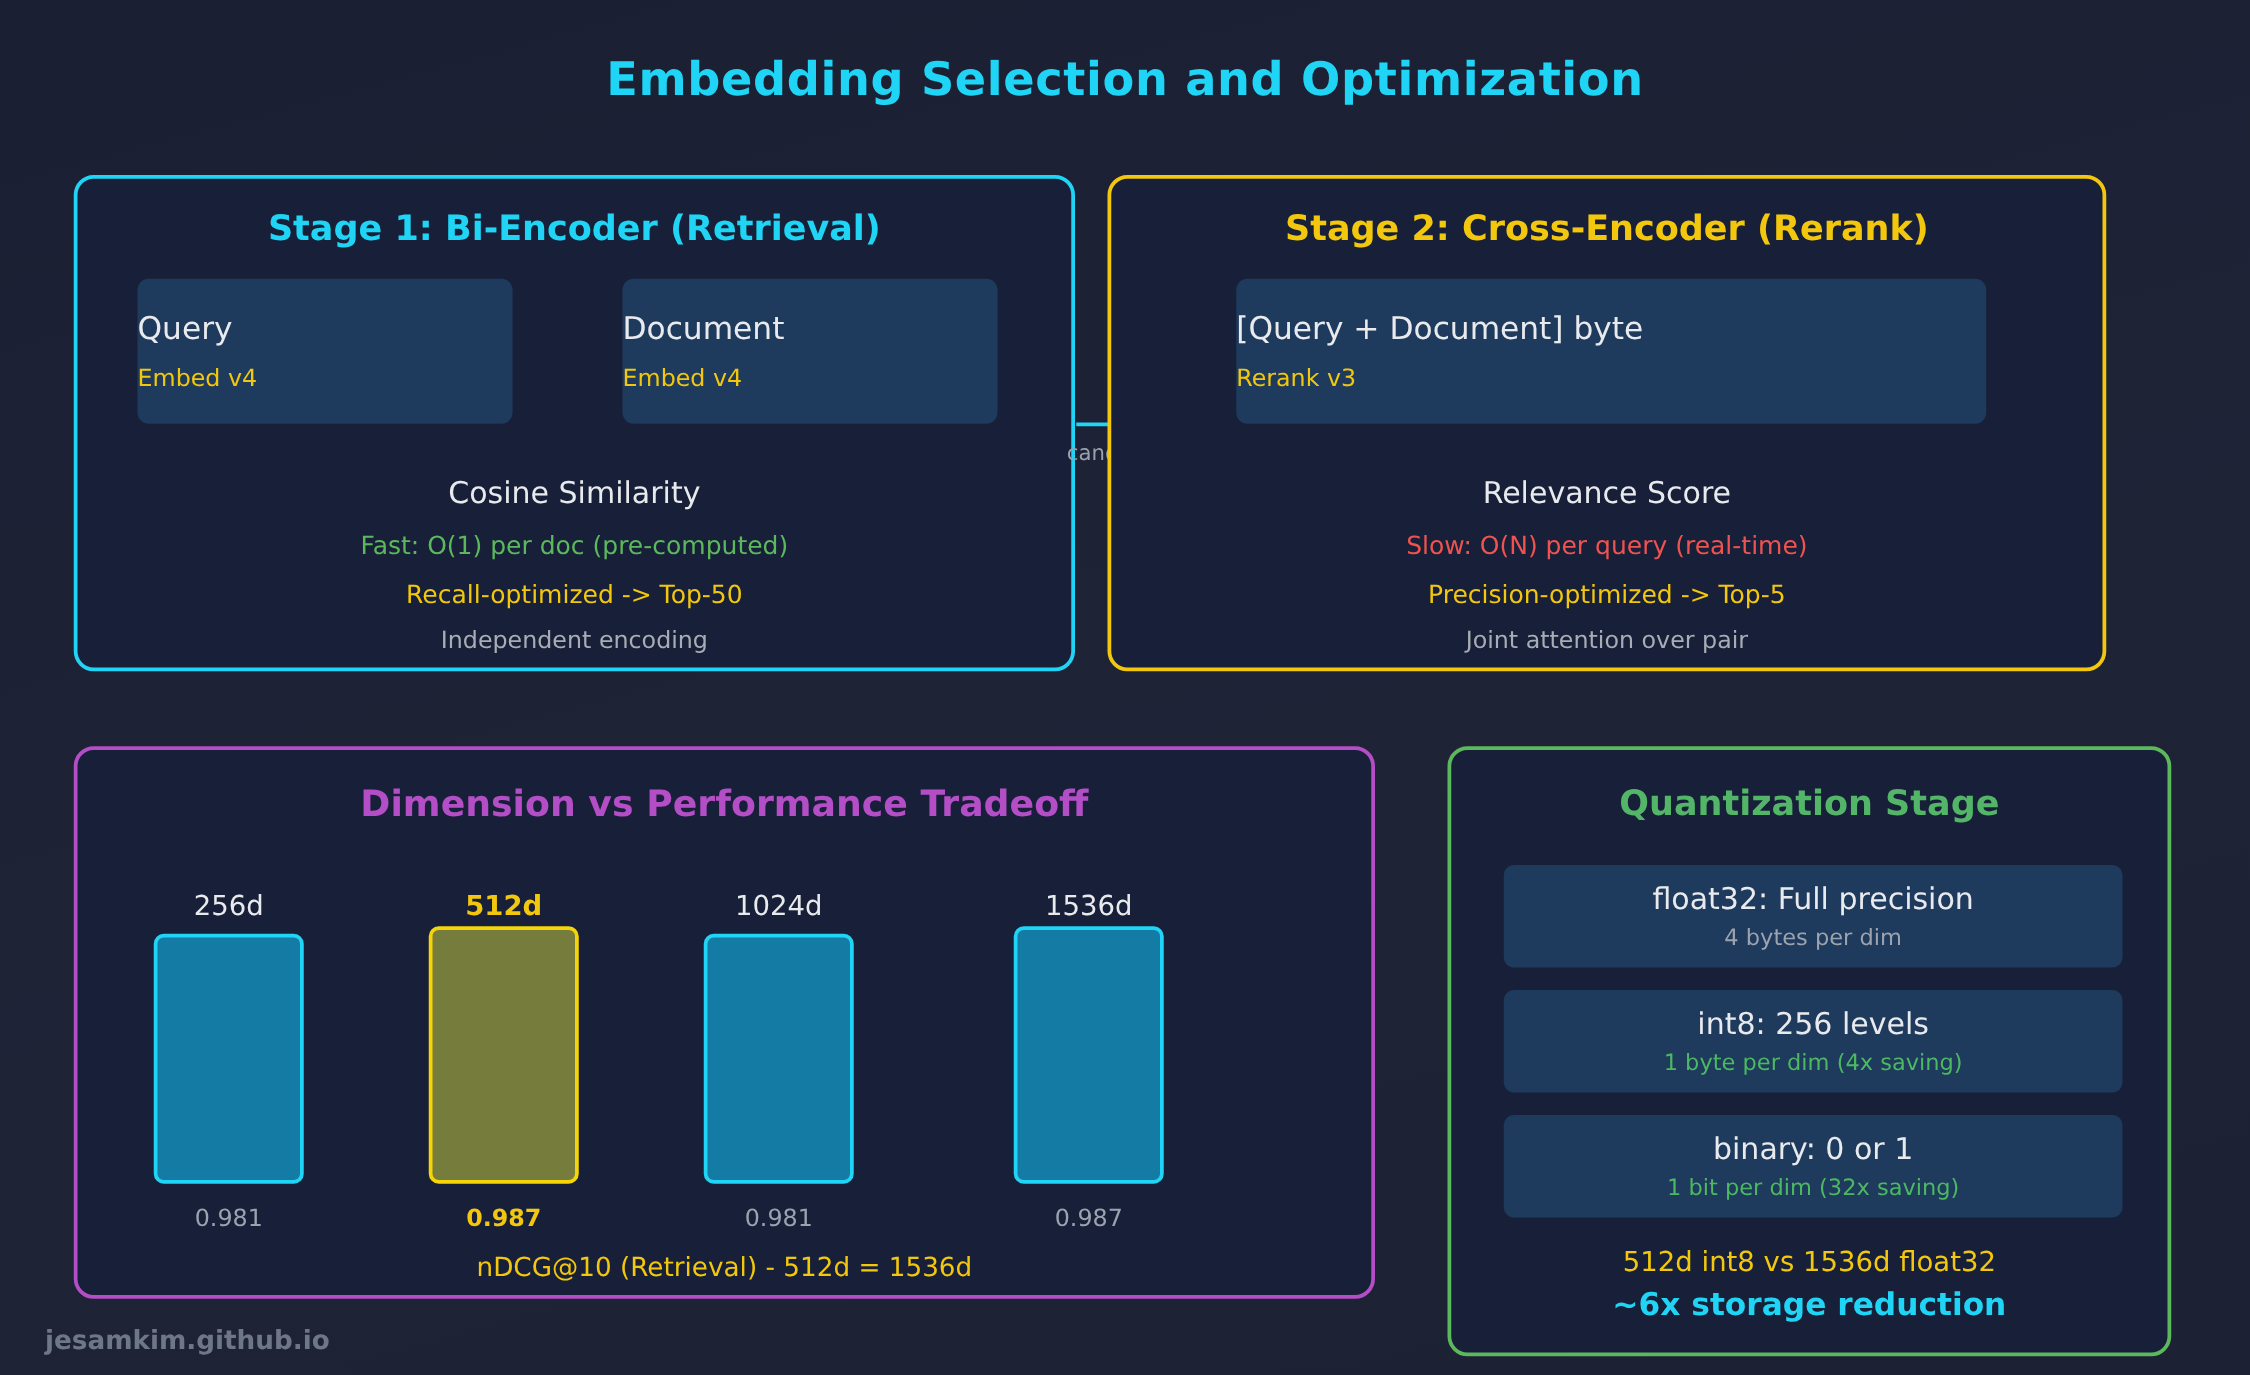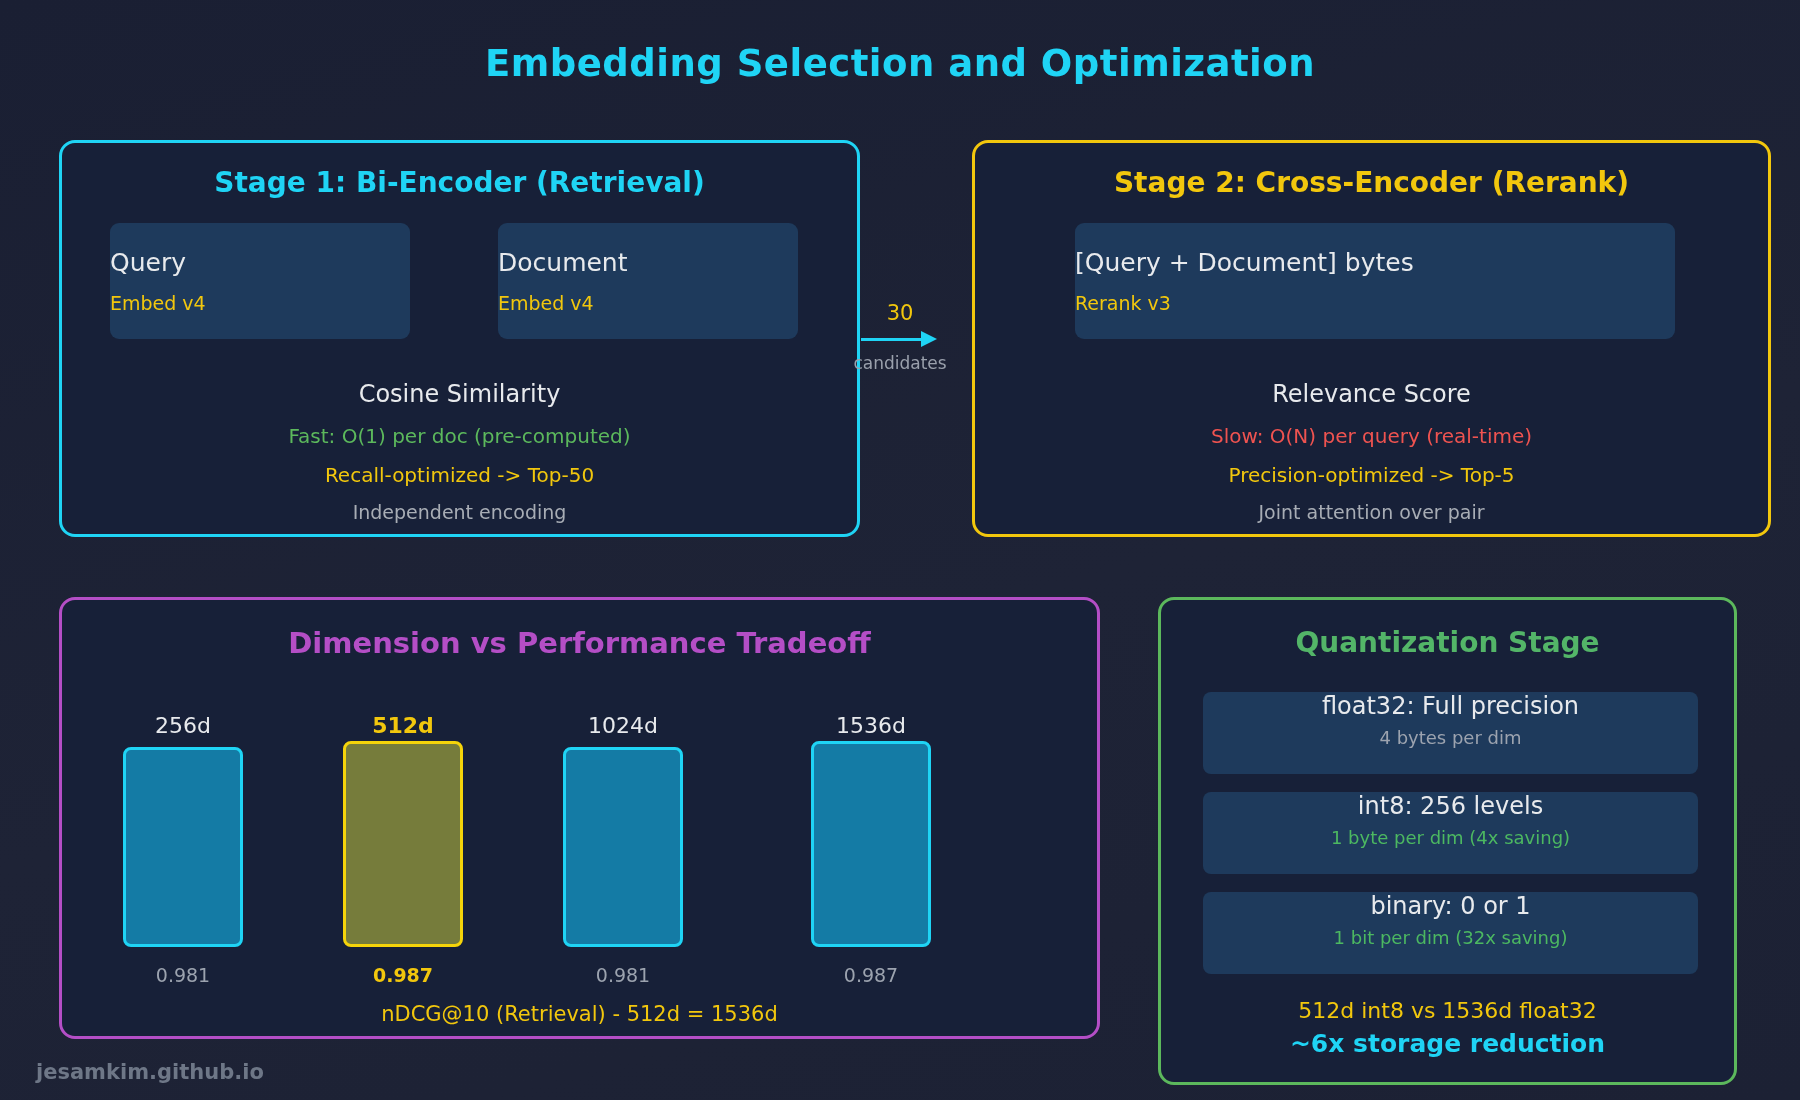--- a/index.html
+++ b/index.html
@@ -30,21 +30,21 @@
     position:absolute;left:0;top:42px;width:1800px;
     text-align:center;font-size:37px;font-weight:bold;color:var(--cyan);
     letter-spacing:0.5px;
   }
 
   .panel{position:absolute;border-radius:16px;background:var(--panel-bg);}
   .panel-title{position:absolute;left:0;right:0;text-align:center;font-size:28px;font-weight:bold;}
 
   
   .stage1{left:59px;top:140px;width:801px;height:397px;border:3px solid var(--cyan);}
-  .stage2{left:972px;top:140px;width:799px;height:397px;border:3px solid var(--yellow);}
+  .stage2{left:886px;top:140px;width:799px;height:397px;border:3px solid var(--yellow);}
   .stage1 .panel-title{top:23px;color:var(--cyan);}
   .stage2 .panel-title{top:23px;color:var(--yellow);}
 
   .enc-card{
     position:absolute;top:80px;height:116px;background:var(--card-bg);border-radius:9px;
     display:flex;flex-direction:column;justify-content:center;gap:15px;
   }
   .enc-card .enc-name{font-size:25px;color:var(--white);}
   .enc-card .enc-model{font-size:19px;color:var(--yellow);}
   .stage1 .enc-card.q{left:48px;width:300px;}
@@ -77,21 +77,21 @@
   .bar{position:absolute;bottom:89px;left:0;width:120px;border-radius:8px;border:3px solid var(--cyan);background:#147ba5;}
   .bar-value{position:absolute;top:363px;width:120px;text-align:center;font-size:19px;line-height:24px;color:var(--gray2);}
   .hl{color:var(--yellow) !important;font-weight:bold;}
   .dim-caption{position:absolute;left:0;right:0;top:401px;text-align:center;font-size:21px;line-height:26px;color:var(--yellow);}
 
   
   .quant{left:1158px;top:597px;width:579px;height:488px;border:3px solid var(--border-green);}
   .quant .panel-title{top:26px;color:#53b568;}
   .q-card{
     position:absolute;left:42px;width:495px;height:82px;background:var(--card-bg);border-radius:8px;
-    display:flex;flex-direction:column;align-items:center;gap:7px;
+    display:flex;flex-direction:column;align-items:center;justify-content:center;gap:7px;
   }
   .q-card.k0{top:92px;} .q-card.k1{top:192px;} .q-card.k2{top:292px;}
   .q-title{font-size:24px;color:var(--white);}
   .q-sub{font-size:18px;}
   .sub-gray{color:var(--gray2);}
   .sub-green{color:var(--bright-green);}
   .q-compare{position:absolute;left:0;right:0;top:398px;text-align:center;font-size:22px;line-height:26px;color:var(--yellow);}
   .q-result{position:absolute;left:0;right:0;top:429px;text-align:center;font-size:25px;line-height:30px;font-weight:bold;color:var(--cyan);}
 
   .footer{position:absolute;left:36px;top:1060px;font-size:21px;font-weight:bold;color:#6e7787;}
@@ -120,21 +120,21 @@
   </div>
 
   <div class="flow-count">30</div>
   <div class="flow-line"></div>
   <div class="flow-head"></div>
   <div class="flow-label">candidates</div>
 
   <div class="panel stage2">
     <div class="panel-title">Stage 2: Cross-Encoder (Rerank)</div>
     <div class="enc-card pair">
-      <div class="enc-name">[Query + Document] bytes</div>
+      <div class="enc-name">[Query + Document] byte</div>
       <div class="enc-model">Rerank v3</div>
     </div>
     <div class="line line-main">Relevance Score</div>
     <div class="line line-speed speed-slow">Slow: O(N) per query (real-time)</div>
     <div class="line line-opt">Precision-optimized -&gt; Top-5</div>
     <div class="line line-note">Joint attention over pair</div>
   </div>
 
   <div class="panel dim">
     <div class="panel-title">Dimension vs Performance Tradeoff</div>

